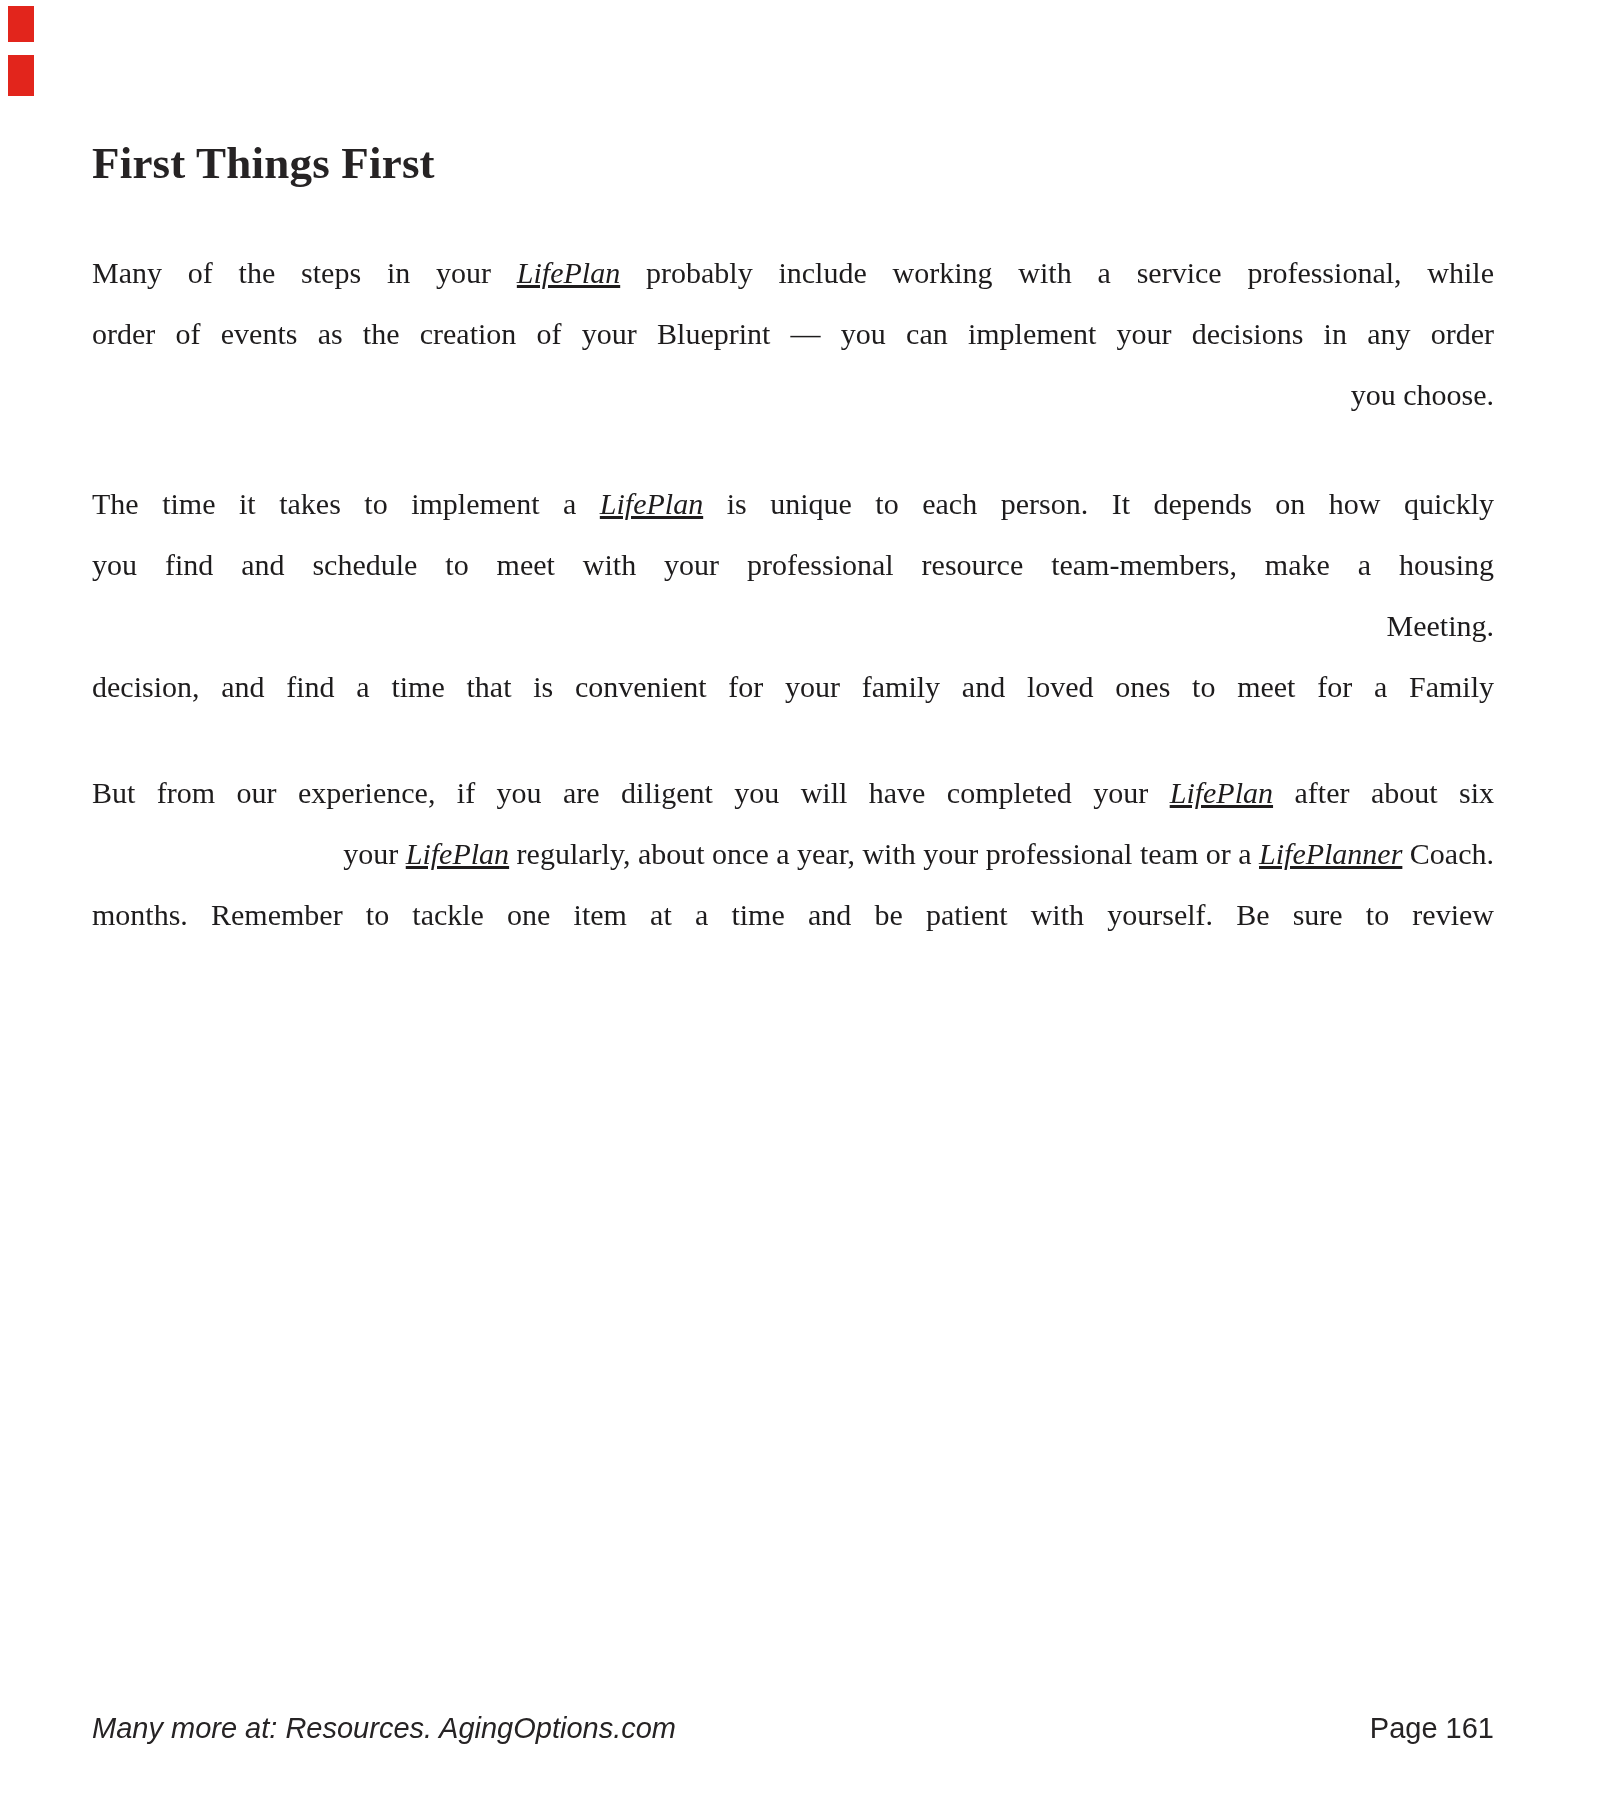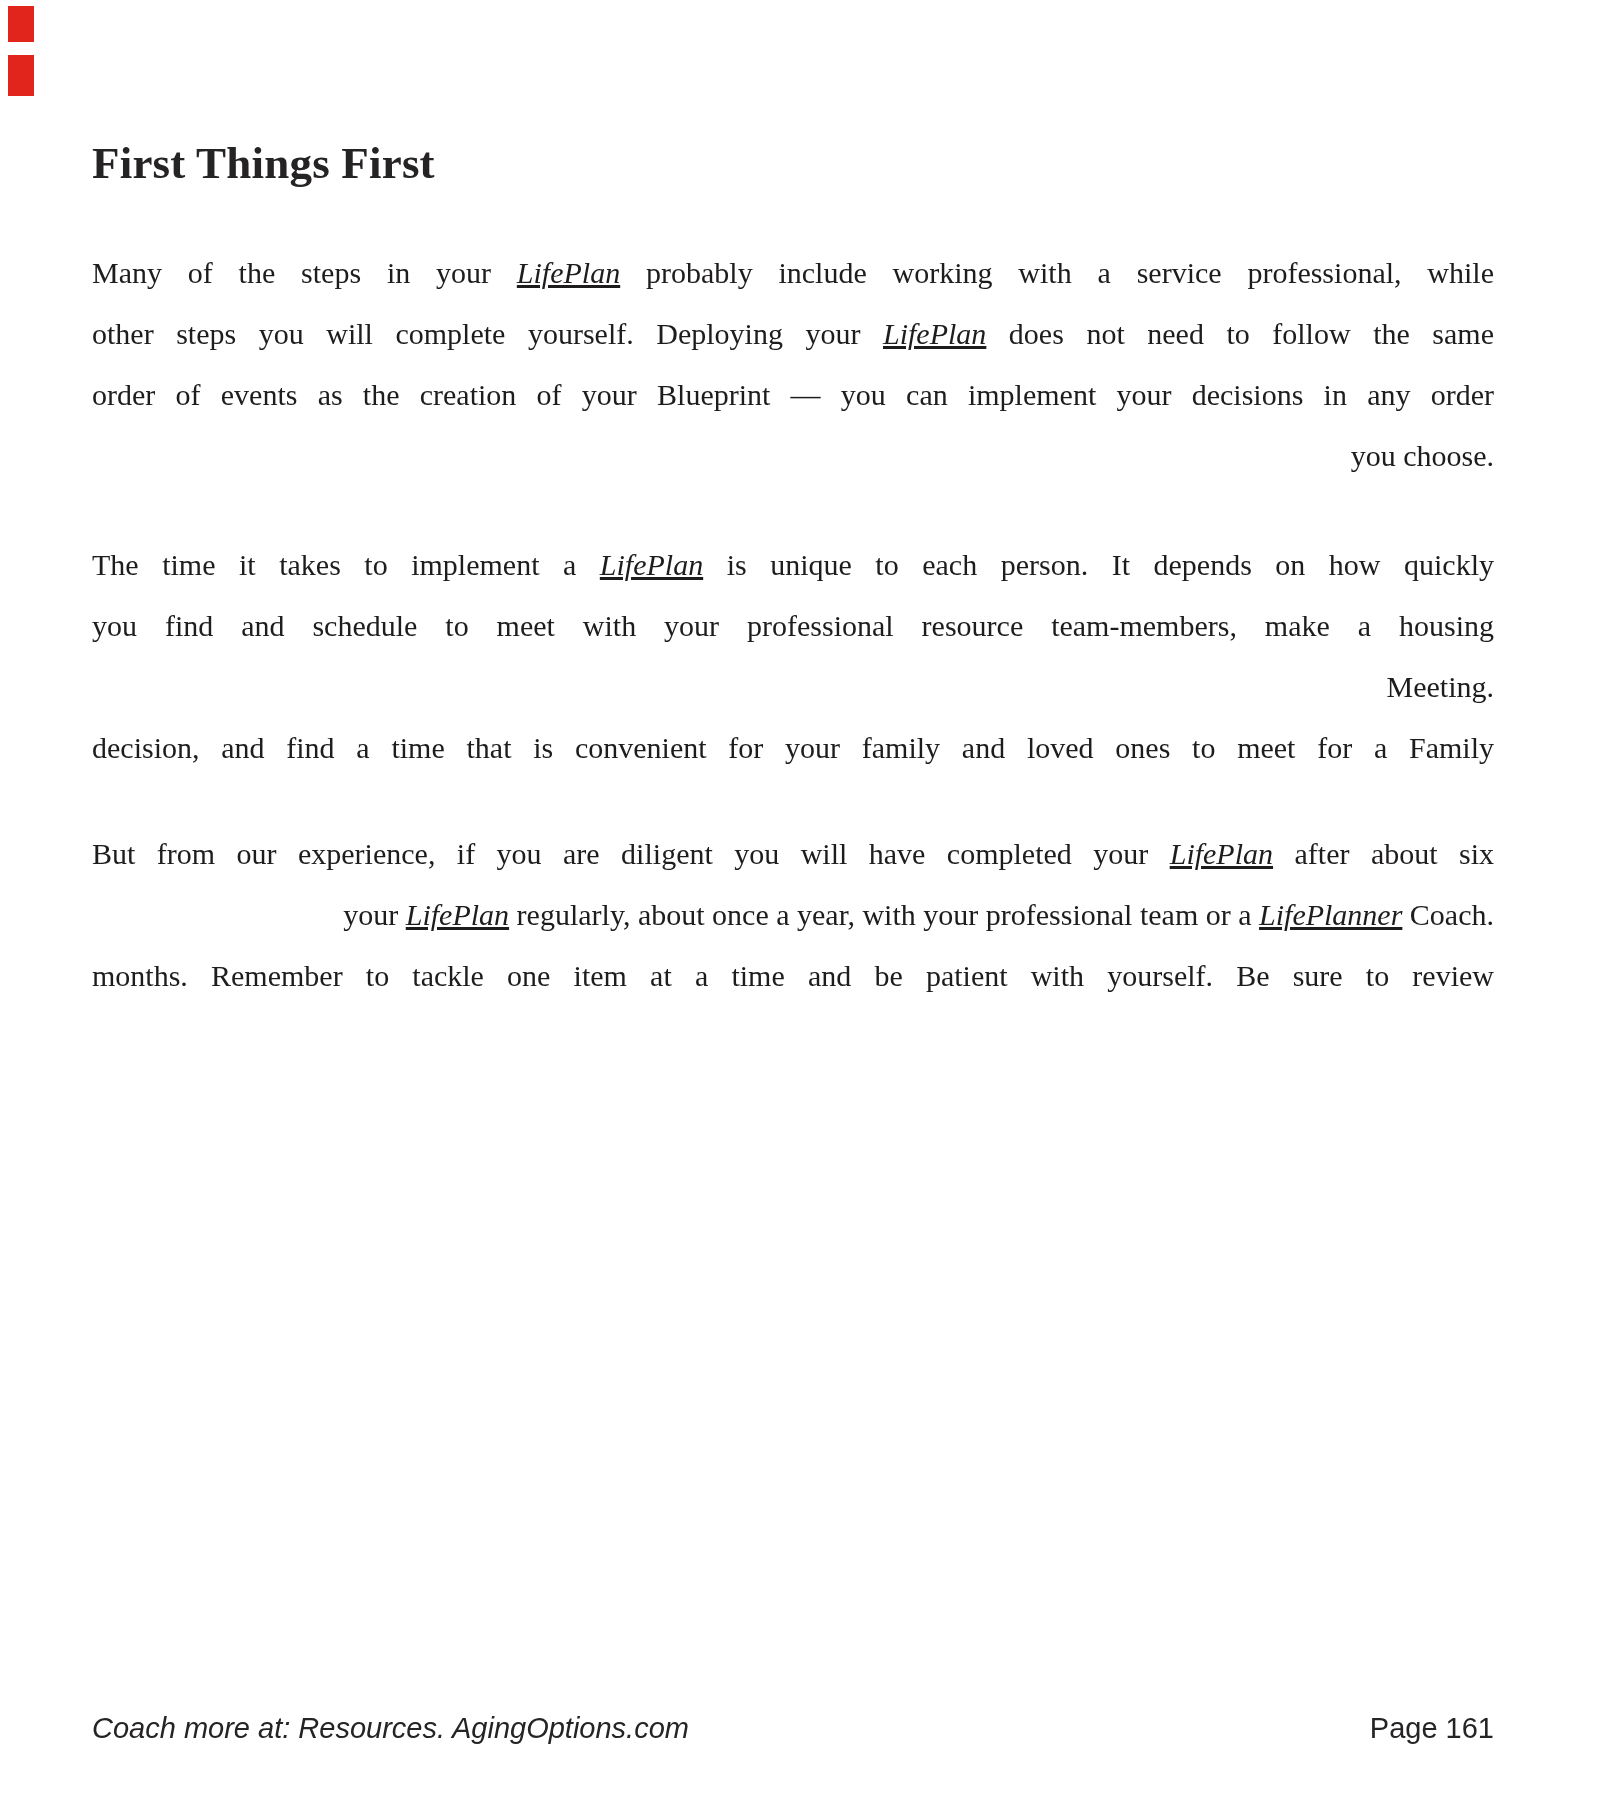--- a/index.html
+++ b/index.html
@@ -79,21 +79,20 @@
 
   <div class="edge-mark first" style="background: rgb(226, 37, 28);"></div>
   <div class="edge-mark second" style="background: rgb(226, 37, 28);"></div>
 
   <div class="content">
 
     <h1 class="section-heading h-first">First Things First</h1>
 
     <div class="para p-after-heading">
         <div class="line just"><span class="rm">Many of the steps in your </span><span class="it">LifePlan</span><span class="rm"> probably include working with a service professional, while</span></div>
-        <div class="line just"><span class="rm">other steps you will complete yourself. Deploying your </span><span class="it">LifePlan</span><span class="rm"> does not need to follow the same</span></div>
         <div class="line just"><span class="rm">order of events as the creation of your Blueprint — you can implement your decisions in any order</span></div>
         <div class="line"><span class="rm">you choose.</span></div>
       </div>
 
 
     <div class="para p-after-heading2">
         <div class="line just"><span class="rm">The time it takes to implement a </span><span class="it">LifePlan</span><span class="rm"> is unique to each person. It depends on how quickly</span></div>
         <div class="line just"><span class="rm">you find and schedule to meet with your professional resource team-members, make a housing</span></div>
         <div class="line"><span class="rm">Meeting.</span></div>
         <div class="line just"><span class="rm">decision, and find a time that is convenient for your family and loved ones to meet for a Family</span></div>
@@ -101,17 +100,17 @@
 
     <div class="para p-follow">
         <div class="line just"><span class="rm">But from our experience, if you are diligent you will have completed your </span><span class="it">LifePlan</span><span class="rm"> after about six</span></div>
         <div class="line"><span class="rm">your </span><span class="it">LifePlan</span><span class="rm"> regularly, about once a year, with your professional team or a </span><span class="it">LifePlanner</span><span class="rm"> Coach.</span></div>
         <div class="line just"><span class="rm">months. Remember to tackle one item at a time and be patient with yourself. Be sure to review</span></div>
       </div>
 
   </div>
 
   <div class="footer">
-    <span class="f-left">Coach more at: Resources. AgingOptions.com</span>
+    <span class="f-left">Many more at: Resources. AgingOptions.com</span>
     <span class="f-right">Page 161</span>
   </div>
 
 </div>
 
 </body></html>

